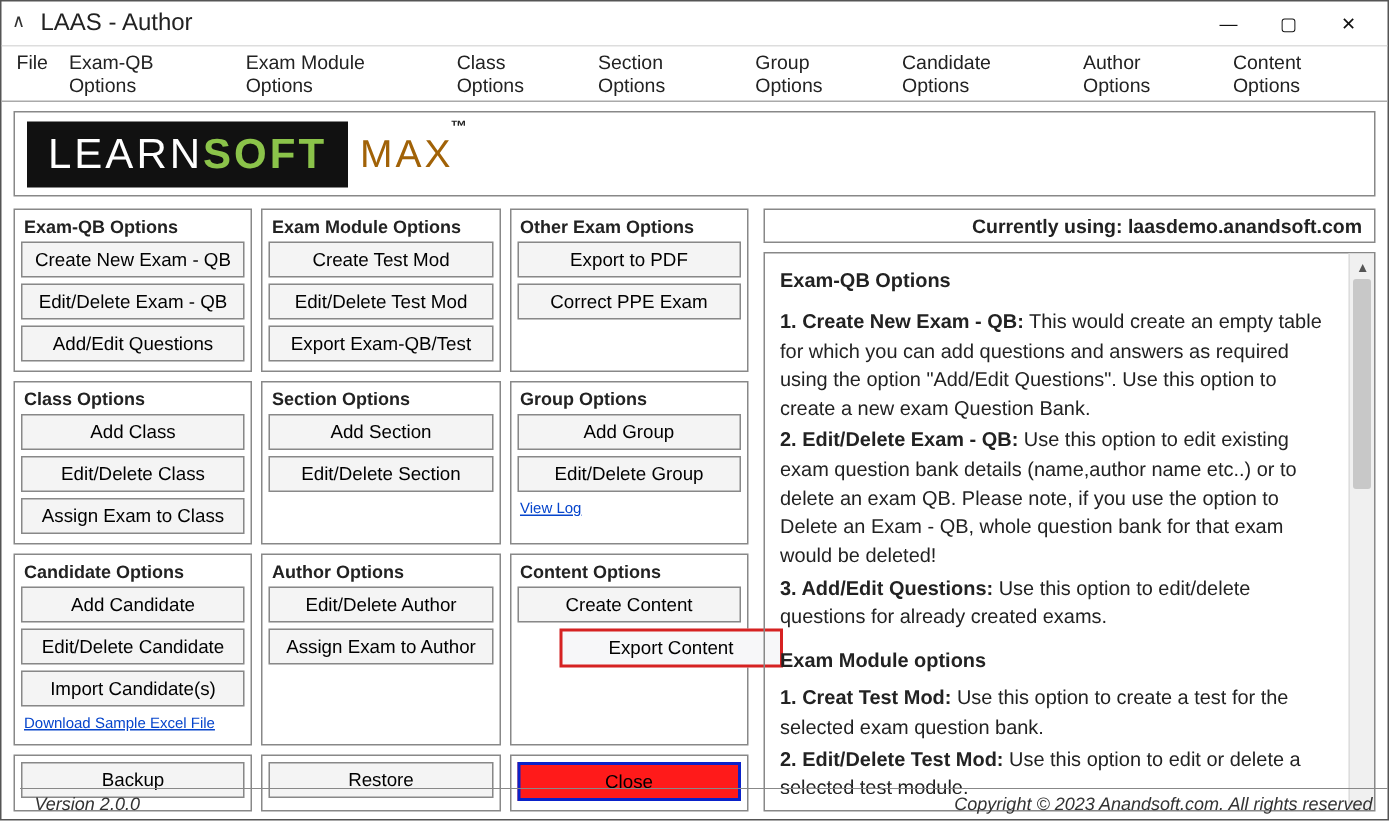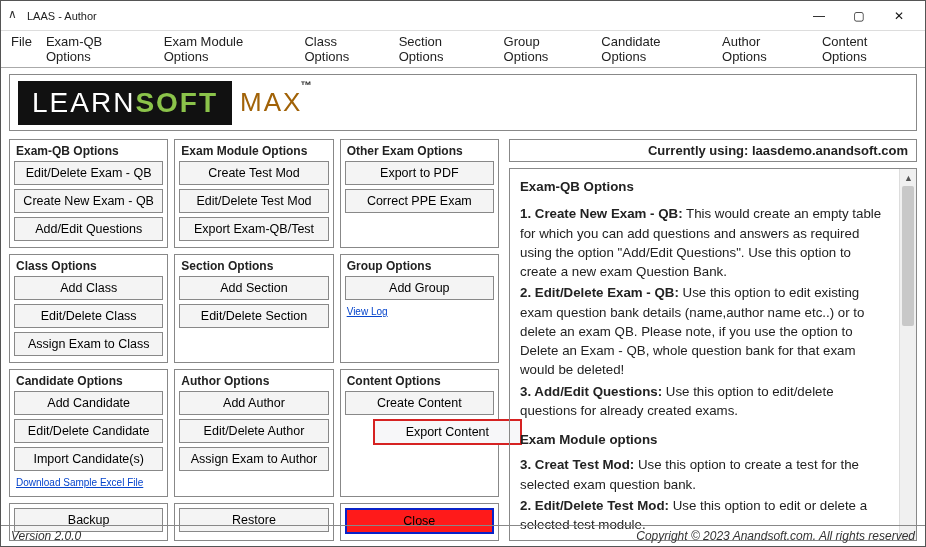--- a/index.html
+++ b/index.html
@@ -1,20 +1,20 @@
 <!DOCTYPE html>
 <html><head>
 <meta charset="utf-8">
 <style>
 * { box-sizing: border-box; margin: 0; padding: 0; }
 body { font-family: "Segoe UI", Tahoma, sans-serif; font-size: 13px; color: #222; background:#fff; width:926px; height:547px; overflow:hidden; border:1px solid #555; position:relative; }
 .titlebar { height:30px; display:flex; align-items:center; padding:0 6px; border-bottom:1px solid #ddd; }
 .titlebar .tb-icon { width:14px; height:14px; margin-right:6px; position:relative; }
 .titlebar .tb-icon::before { content:"∧"; font-size:12px; position:absolute; top:-2px; left:1px; color:#333; }
-.titlebar .title { font-size:11px; color:#222; }
+.titlebar .title { font-size:16px; color:#222; }
 .win-controls { margin-left:auto; display:flex; gap:0; }
 .win-btn { width:40px; height:28px; display:flex; align-items:center; justify-content:center; font-size:12px; color:#111; }
 .menubar { display:flex; gap:14px; padding:3px 10px; font-size:13px; border-bottom:1px solid #aaa; }
 .menubar span { cursor:default; }
 .logo-wrap { padding:6px 8px 0 8px; }
 .logo { border:1px solid #888; padding:6px 8px; display:flex; align-items:center; height:57px; }
 .logo-black { background:#111; color:#fff; font-weight:300; font-size:28px; letter-spacing:2px; padding:6px 14px; font-family:Arial,sans-serif; }
 .logo-black b { color:#8bc34a; font-weight:700; }
 .logo-max { color:#a16207; font-size:26px; letter-spacing:2px; margin-left:8px; font-family:Arial,sans-serif; }
 .logo-tm { font-size:11px; position:relative; top:-18px; left:-2px; font-weight:bold; }
@@ -32,21 +32,21 @@
 .status { border:1px solid #888; padding:3px 8px; text-align:right; font-weight:bold; font-size:13px; }
 .doc-wrap { border:1px solid #888; flex:1; display:flex; position:relative; }
 .doc { padding:8px 10px; overflow-y:auto; font-size:13.3px; line-height:1.45; height:360px; flex:1; }
 .doc h3 { font-weight:bold; font-size:13.3px; margin-bottom:8px; }
 .doc h3.sub { margin-top:10px; margin-bottom:6px; }
 .doc p { margin-bottom:2px; }
 .scrollbar { width:17px; background:#f0f0f0; border-left:1px solid #ddd; position:relative; }
 .scroll-up, .scroll-down { position:absolute; left:0; width:17px; height:17px; display:flex; align-items:center; justify-content:center; color:#555; font-size:9px;}
 .scroll-up { top:0;}
 .scroll-thumb { position:absolute; top:17px; left:2px; width:12px; height:140px; background:#c8c8c8; border-radius:2px;}
-.footer { position:absolute; bottom:0; left:0; right:0; border-top:1px solid #888; display:flex; padding:3px 10px; font-size:12px; font-style:italic; color:#333; }
+.footer { position:absolute; bottom:0; left:12px; right:0; border-top:1px solid #888; display:flex; padding:3px 10px; font-size:12px; font-style:italic; color:#333; }
 .footer .copy { margin-left:auto; font-style:italic;}
 </style>
 </head>
 <body>
 
 <div class="titlebar">
   <div class="tb-icon"></div>
   <div class="title">LAAS - Author</div>
   <div class="win-controls">
     <div class="win-btn">—</div>
@@ -73,22 +73,22 @@
     <span class="logo-max">MAX</span>
     <span class="logo-tm">™</span>
   </div>
 </div>
 
 <div class="main">
   <div class="left">
 
     <div class="group">
       <div class="group-title">Exam-QB Options</div>
+      <button class="btn">Create New Exam - QB</button>
       <button class="btn">Edit/Delete Exam - QB</button>
-      <button class="btn">Create New Exam - QB</button>
       <button class="btn">Add/Edit Questions</button>
     </div>
 
     <div class="group">
       <div class="group-title">Exam Module Options</div>
       <button class="btn">Create Test Mod</button>
       <button class="btn">Edit/Delete Test Mod</button>
       <button class="btn">Export Exam-QB/Test</button>
     </div>
 
@@ -107,34 +107,34 @@
 
     <div class="group">
       <div class="group-title">Section Options</div>
       <button class="btn">Add Section</button>
       <button class="btn">Edit/Delete Section</button>
     </div>
 
     <div class="group">
       <div class="group-title">Group Options</div>
       <button class="btn">Add Group</button>
+      <button class="btn">Edit/Delete Group</button>
       <a class="link">View Log</a>
     </div>
 
     <div class="group">
       <div class="group-title">Candidate Options</div>
       <button class="btn">Add Candidate</button>
       <button class="btn">Edit/Delete Candidate</button>
       <button class="btn">Import Candidate(s)</button>
       <a class="link">Download Sample Excel File</a>
     </div>
 
     <div class="group">
       <div class="group-title">Author Options</div>
-      <button class="btn">Add Author</button>
       <button class="btn">Edit/Delete Author</button>
       <button class="btn">Assign Exam to Author</button>
     </div>
 
     <div class="group">
       <div class="group-title">Content Options</div>
       <button class="btn">Create Content</button>
       <button class="btn highlight">Export Content</button>
     </div>
 
@@ -154,21 +154,21 @@
 
   <div class="right">
     <div class="status">Currently using: laasdemo.anandsoft.com</div>
     <div class="doc-wrap">
       <div class="doc">
         <h3>Exam-QB Options</h3>
         <p><b>1. Create New Exam - QB:</b><span> This would create an empty table for which you can add questions and answers as required using the option "Add/Edit Questions". Use this option to create a new exam Question Bank.</span></p>
         <p><b>2. Edit/Delete Exam - QB:</b><span> Use this option to edit existing exam question bank details (name,author name etc..) or to delete an exam QB. Please note, if you use the option to Delete an Exam - QB, whole question bank for that exam would be deleted!</span></p>
         <p><b>3. Add/Edit Questions:</b><span> Use this option to edit/delete questions for already created exams.</span></p>
         <h3 class="sub">Exam Module options</h3>
-        <p><b>3. Creat Test Mod:</b><span> Use this option to create a test for the selected exam question bank.</span></p>
+        <p><b>1. Creat Test Mod:</b><span> Use this option to create a test for the selected exam question bank.</span></p>
         <p><b>2. Edit/Delete Test Mod:</b><span> Use this option to edit or delete a selected test module.</span></p>
 
       </div>
       <div class="scrollbar">
         <div class="scroll-up">▲</div>
         <div class="scroll-thumb"></div>
 
       </div>
     </div>
   </div>

